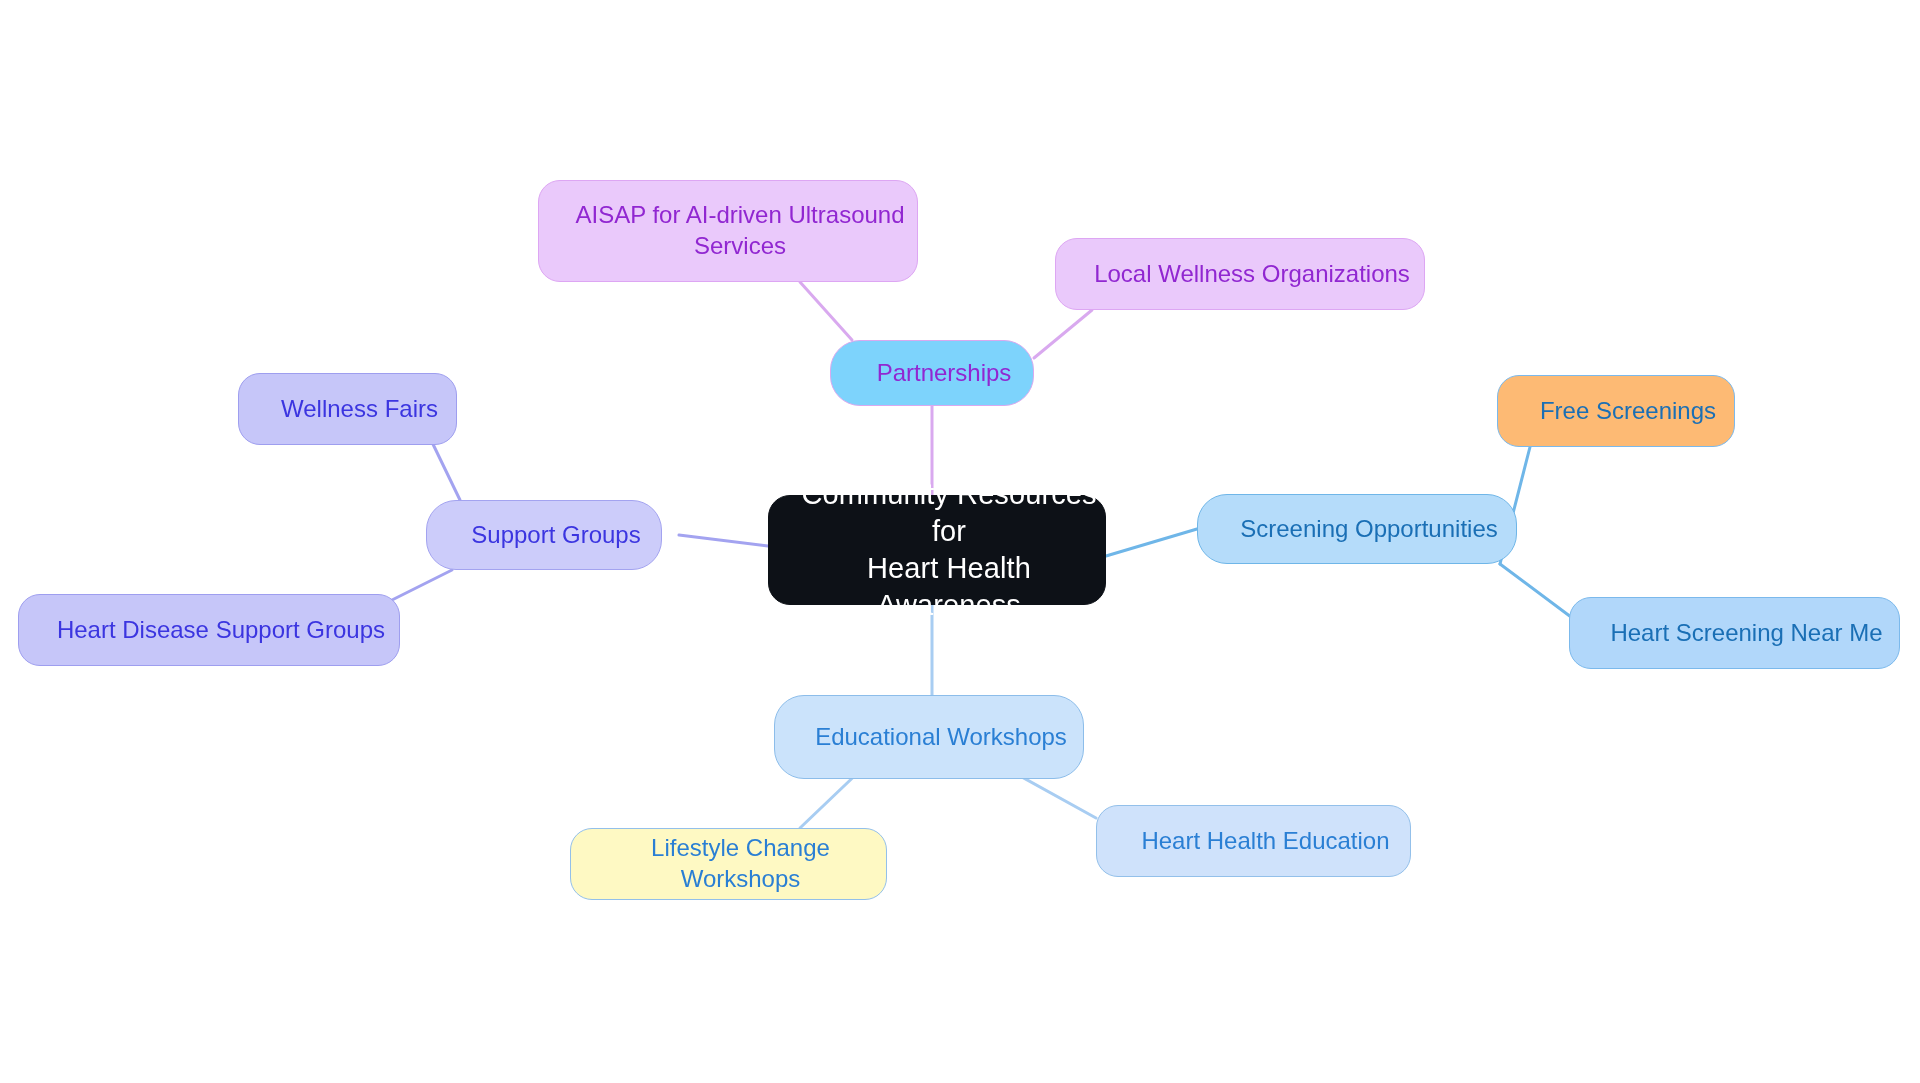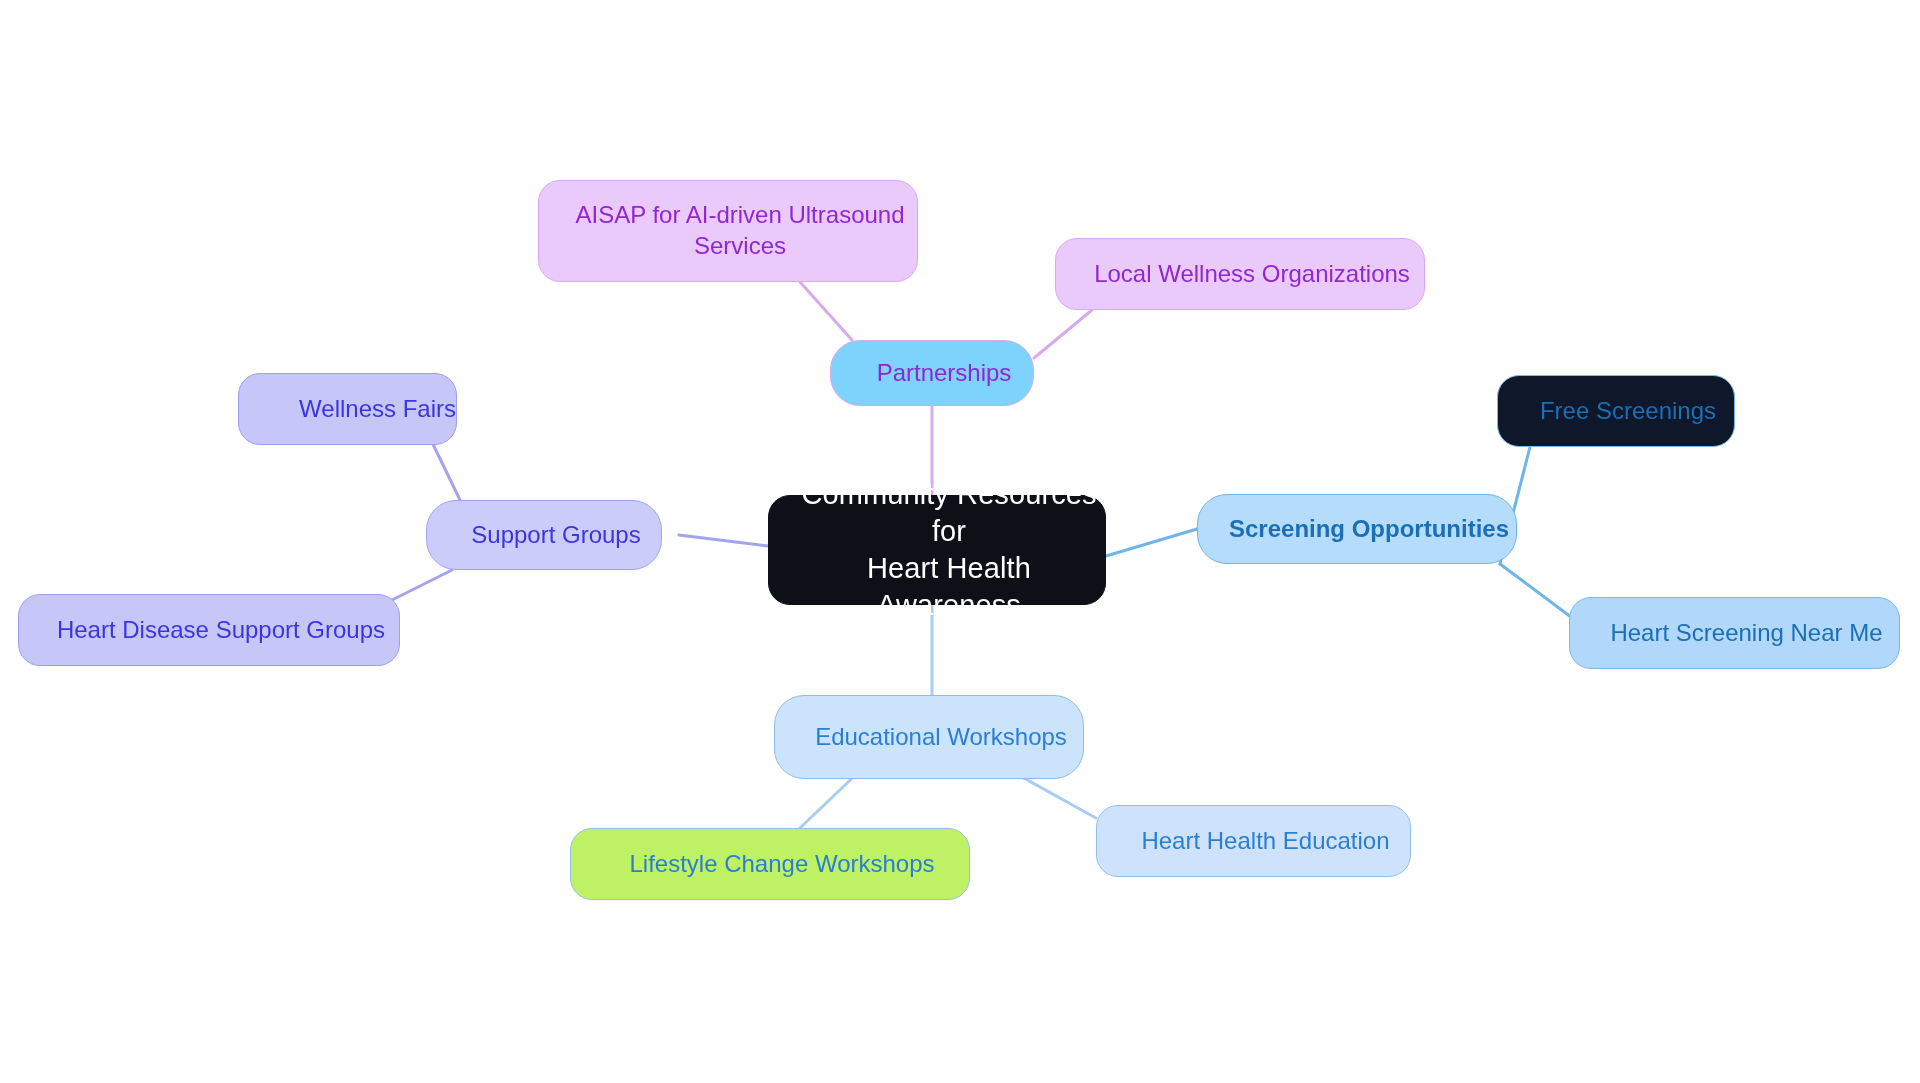--- a/index.html
+++ b/index.html
@@ -124,23 +124,23 @@
       <line x1="460" y1="500" x2="430" y2="438" stroke="#a3a3f0" stroke-width="3" stroke-linecap="round"></line>
       <line x1="452" y1="570" x2="372" y2="610" stroke="#a3a3f0" stroke-width="3" stroke-linecap="round"></line>
     </svg>
   <div id="nodes">
       <div class="node node-root" style="left: 768px; top: 495px; width: 338px; height: 110px; background: rgb(13, 17, 23); color: rgb(255, 255, 255);"><span>Community Resources for
 Heart Health Awareness</span></div>
       <div class="node node-branch-purple" style="left: 830px; top: 340px; width: 204px; height: 66px; background: #7dd3fc; border-color: rgb(217, 169, 239); color: rgb(145, 39, 209);"><span>Partnerships</span></div>
       <div class="node node-leaf-purple" style="left: 538px; top: 180px; width: 380px; height: 102px; background: rgb(234, 201, 251); border-color: rgb(221, 166, 243); color: rgb(145, 39, 209);"><span>AISAP for AI-driven Ultrasound
 Services</span></div>
       <div class="node node-leaf-purple" style="left: 1055px; top: 238px; width: 370px; height: 72px; background: rgb(234, 201, 251); border-color: rgb(221, 166, 243); color: rgb(145, 39, 209);"><span>Local Wellness Organizations</span></div>
-      <div class="node node-branch-blue" style="left: 1197px; top: 494px; width: 320px; height: 70px; background: rgb(181, 220, 250); border-color: rgb(111, 182, 232); color: rgb(26, 111, 181); font-weight: bold;"><span>Screening Opportunities</span></div>
-      <div class="node node-leaf-blue" style="left: 1497px; top: 375px; width: 238px; height: 72px; background: #0f172a; border-color: rgb(123, 185, 236); color: rgb(26, 111, 181); text-align: right;"><span>Free Screenings</span></div>
+      <div class="node node-branch-blue" style="left: 1197px; top: 494px; width: 320px; height: 70px; background: rgb(181, 220, 250); border-color: rgb(111, 182, 232); color: rgb(26, 111, 181);"><span>Screening Opportunities</span></div>
+      <div class="node node-leaf-blue" style="left: 1497px; top: 375px; width: 238px; height: 72px; background: #fdba74; border-color: rgb(123, 185, 236); color: rgb(26, 111, 181); text-align: right;"><span>Free Screenings</span></div>
       <div class="node node-leaf-blue" style="left: 1569px; top: 597px; width: 331px; height: 72px; background: rgb(177, 215, 250); border-color: rgb(123, 185, 236); color: rgb(26, 111, 181);"><span>Heart Screening Near Me</span></div>
       <div class="node node-branch-edu" style="left: 774px; top: 695px; width: 310px; height: 84px; background: rgb(203, 227, 251); border-color: rgb(140, 189, 234); color: rgb(42, 127, 212);"><span>Educational Workshops</span></div>
-      <div class="node node-leaf-edu" style="left: 570px; top: 828px; width: 400px; height: 72px; background: #bef264; border-color: rgb(147, 192, 234); color: rgb(42, 127, 212);"><span>Lifestyle Change Workshops</span></div>
+      <div class="node node-leaf-edu" style="left: 570px; top: 828px; width: 317px; height: 72px; background: #fef9c3; border-color: rgb(147, 192, 234); color: rgb(42, 127, 212);"><span>Lifestyle Change Workshops</span></div>
       <div class="node node-leaf-edu" style="left: 1096px; top: 805px; width: 315px; height: 72px; background: rgb(207, 226, 251); border-color: rgb(147, 192, 234); color: rgb(42, 127, 212);"><span>Heart Health Education</span></div>
       <div class="node node-branch-indigo" style="left: 426px; top: 500px; width: 236px; height: 70px; background: rgb(204, 204, 250); border-color: rgb(163, 163, 240); color: rgb(59, 53, 224);"><span>Support Groups</span></div>
-      <div class="node node-leaf-indigo" style="left: 238px; top: 373px; width: 219px; height: 72px; background: rgb(198, 198, 249); border-color: rgb(158, 158, 239); color: rgb(59, 53, 224); justify-content: flex-end;"><span>Wellness Fairs</span></div>
+      <div class="node node-leaf-indigo" style="left: 238px; top: 373px; width: 219px; height: 72px; background: rgb(198, 198, 249); border-color: rgb(158, 158, 239); color: rgb(59, 53, 224);"><span>Wellness Fairs</span></div>
       <div class="node node-leaf-indigo" style="left: 18px; top: 594px; width: 382px; height: 72px; background: rgb(198, 198, 249); border-color: rgb(158, 158, 239); color: rgb(59, 53, 224);"><span>Heart Disease Support Groups</span></div>
     </div>
 </div>
 
 </body></html>

